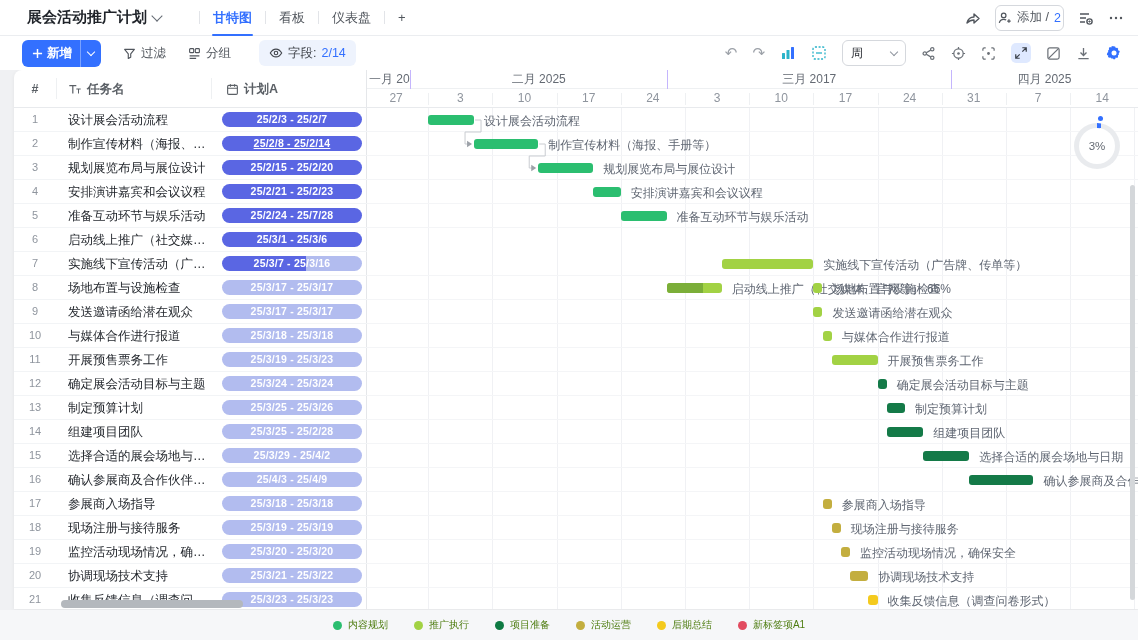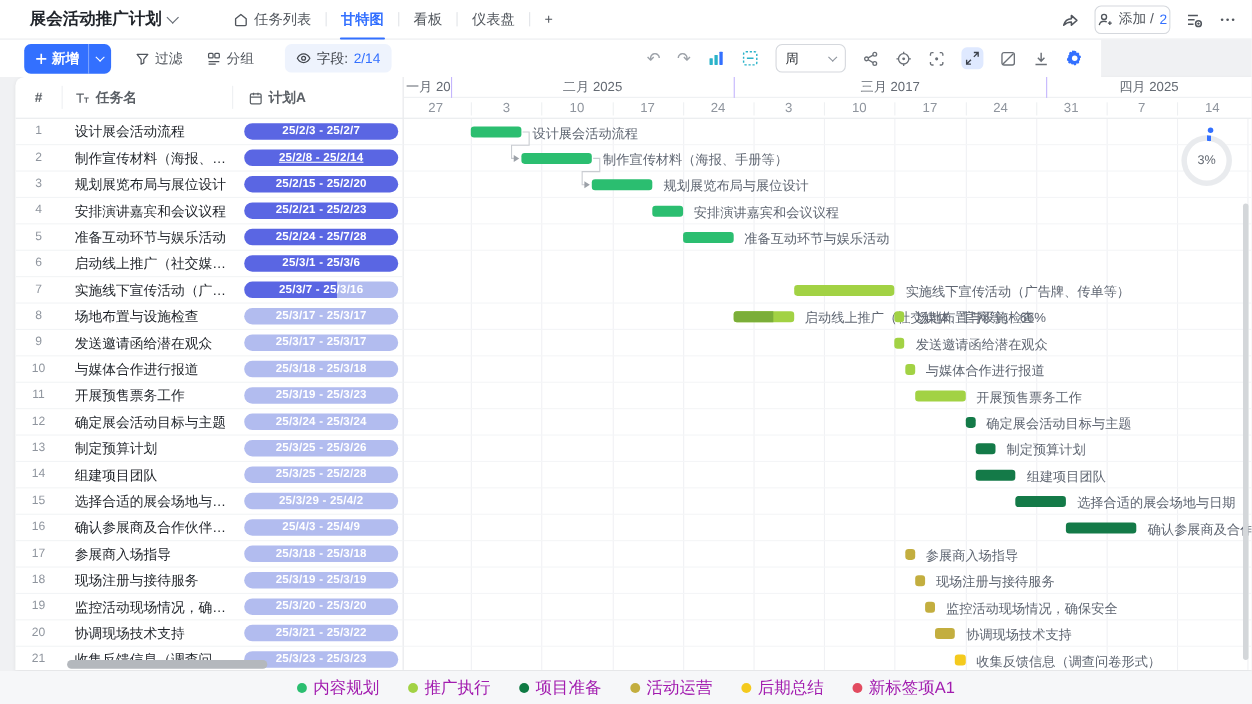--- a/index.html
+++ b/index.html
@@ -15,21 +15,21 @@
   .vtab { display:flex; align-items:center; gap:5px; font-size:13px; color:#51565d; padding:0 13px; height:36px; cursor:pointer; position:relative; white-space:nowrap; }
   .vtab.active { color:#3370ff; font-weight:600; }
   .vtab.active::after { content:""; position:absolute; left:12px; right:12px; bottom:0; height:2px; background:#3370ff; border-radius:1px; }
   .vtab-sep { width:1px; height:13px; background:#e2e4e8; }
   #header-right { margin-left:auto; display:flex; align-items:center; gap:14px; margin-right:14px; }
   .hicon { color:#51565d; display:flex; align-items:center; cursor:pointer; }
   #add-member-btn { display:flex; align-items:center; gap:5px; border:1px solid #d5d8dd; border-radius:6px; height:26px; padding:0 2px; font-size:12.5px; color:#51565d; cursor:pointer; background:#fff; }
   #add-member-btn .cnt { color:#3370ff; }
 
   
-  #toolbar { position:absolute; top:36px; left:0; width:1001px; height:34px; background:#fff; display:flex; align-items:center; z-index:4; }
+  #toolbar { position:absolute; top:36px; left:0; width:1138px; height:34px; background:#fff; display:flex; align-items:center; z-index:4; }
   #new-btn { margin-left:22px; height:27px; background:#3370ff; color:#fff; border-radius:6px; display:flex; align-items:center; font-size:12.5px; font-weight:600; cursor:pointer; overflow:hidden; }
   #new-btn .main { display:flex; align-items:center; gap:4px; padding:0 8px 0 10px; }
   #new-btn .drop { padding:0 7px; border-left:1px solid rgba(255,255,255,.35); height:100%; display:flex; align-items:center; }
   #new-btn .chev { border-color:#fff; width:6px; height:6px; margin-top:-2px; }
   .tool-item { display:flex; align-items:center; gap:5px; font-size:12.5px; color:#51565d; margin-left:22px; cursor:pointer; }
   #fields-chip { display:flex; align-items:center; gap:5px; background:#eef3fd; border-radius:6px; height:26px; padding:0 10px; font-size:12.5px; color:#42464d; margin-left:28px; cursor:pointer; }
   #fields-chip .val { color:#3370ff; }
   #toolbar-right { margin-left:auto; display:flex; align-items:center; gap:15px; margin-right:16px; }
   .ticon { color:#6b7077; display:flex; align-items:center; cursor:pointer; }
   .ticon.gray { color:#9ca1a8; font-size:15px; }
@@ -73,40 +73,34 @@
   #ring { position:absolute; width:46px; height:46px; border-radius:50%; }
   #ring .hole { position:absolute; left:5px; top:5px; width:36px; height:36px; background:#fff; border-radius:50%; display:flex; align-items:center; justify-content:center; font-size:11.5px; color:#646a73; }
   #ring .dot { position:absolute; left:24px; top:-7px; width:5px; height:5px; background:#3370ff; border-radius:50%; }
 
   
   #v-scroll { position:absolute; right:3px; top:115px; width:5px; height:415px; background:#d4d7da; border-radius:3px; cursor:pointer; }
   #h-scroll { position:absolute; left:47px; top:530px; width:182px; height:8px; background:#b4b8bd; border-radius:4px; cursor:pointer; }
 
   
   #legend-bar { position:absolute; left:0; top:610px; width:1138px; height:30px; background:#f6f7f9; display:flex; align-items:center; justify-content:center; gap:26px; }
-  .leg-item { display:flex; align-items:center; gap:6px; font-size:15px; color:#a21caf; }
+  .leg-item { display:flex; align-items:center; gap:6px; font-size:10px; color:#4d7c0f; }
   .leg-dot { width:9px; height:9px; border-radius:50%; }
 
   svg { display:block; }
 </style>
 </head>
 <body>
 
 <div id="app-header">
   <div id="page-title-wrap">
     <span id="page-title">展会活动推广计划</span>
     <span class="chev"></span>
   </div>
   <div id="view-tabs">
-      <div class="vtab">
-        <svg width="14" height="14" viewBox="0 0 16 16">
-          <path d="M2.5 7L8 2.5 13.5 7v6a1 1 0 01-1 1h-9a1 1 0 01-1-1V7z" fill="none" stroke="currentColor" stroke-width="1.4" stroke-linejoin="round"></path>
-        </svg>
-        <span>任务列表</span>
-      </div>
       <span class="vtab-sep"></span>
       <div class="vtab active">
         <span>甘特图</span>
       </div>
       <span class="vtab-sep"></span>
       <div class="vtab">
         <span>看板</span>
       </div>
       <span class="vtab-sep"></span>
       <div class="vtab">

